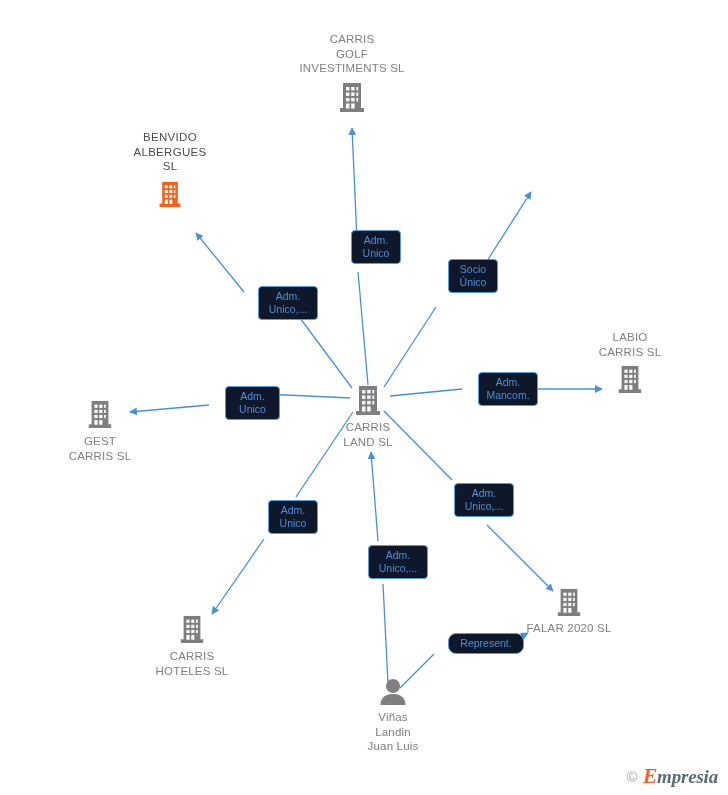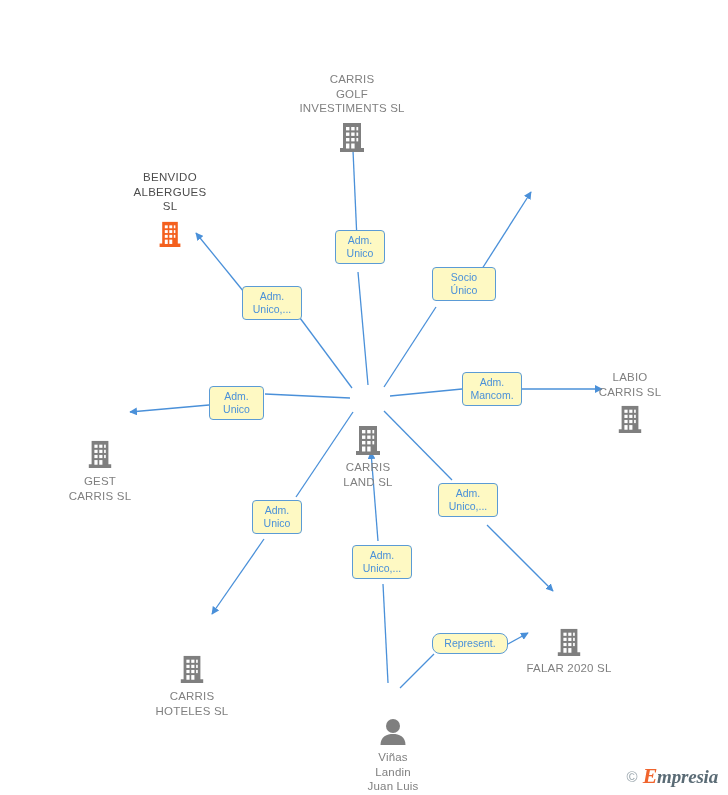--- a/index.html
+++ b/index.html
@@ -6,49 +6,50 @@
   body {
     width: 728px; height: 795px;
     background: #ffffff;
     font-family: "Liberation Sans", sans-serif;
     position: relative;
     overflow: hidden;
   }
   #canvas { position:absolute; inset:0; width:728px; height:795px; }
   svg.edges { position:absolute; left:0; top:0; width:728px; height:795px; }
 
-  .node { position:absolute; text-align:center;margin-top:40px; }
+  .node { position:absolute; text-align:center; }
   .node .icon { display:block; margin:0 auto; }
   .node .label {
     font-size: 11.5px;
     color: #808080;
     line-height: 14.5px;
     letter-spacing: 0.2px;
     white-space: pre-line;
     font-family: "Liberation Sans", sans-serif;
   }
   .node.highlight .label {
     color: #4d4d4d;
     font-weight: normal;
     letter-spacing: 0.3px;
   }
 
   .edge-label {
     position:absolute;
     border: 1.3px solid #5b9bd5;
     border-radius: 4px;
-    background: #fef9c3;
+    background: #0f172a;
     color: #4a90d9;
     font-size: 10.5px;
     line-height: 13px;
     text-align: center;
     padding: 3px 6px;
     white-space: pre-line;
     font-family: "Liberation Sans", sans-serif;
     box-sizing: border-box;
+    margin-left: 16px;
   }
 
   .watermark {
     position:absolute;
     right: 10px;
     bottom: 6px;
     display:flex;
     align-items:center;
     gap:5px;
   }
@@ -292,21 +293,21 @@
     <div class="label">CARRIS
 LAND SL</div>
   </div>
 
   <div class="edge-label" style="left:335px; top:230px; width:50px;">Adm.
 Unico</div>
 
   <div class="edge-label" style="left:242px; top:286px; width:60px;">Adm.
 Unico,...</div>
 
-  <div class="edge-label" style="left:432px; top:267px; width:64px;">Socio
+  <div class="edge-label" style="left:432px; top:259px; width:50px;">Socio
 Único</div>
 
   <div class="edge-label" style="left:462px; top:372px; width:60px;">Adm.
 Mancom.</div>
 
   <div class="edge-label" style="left:209px; top:386px; width:55px;">Adm.
 Unico</div>
 
   <div class="edge-label" style="left:252px; top:500px; width:50px;">Adm.
 Unico</div>

